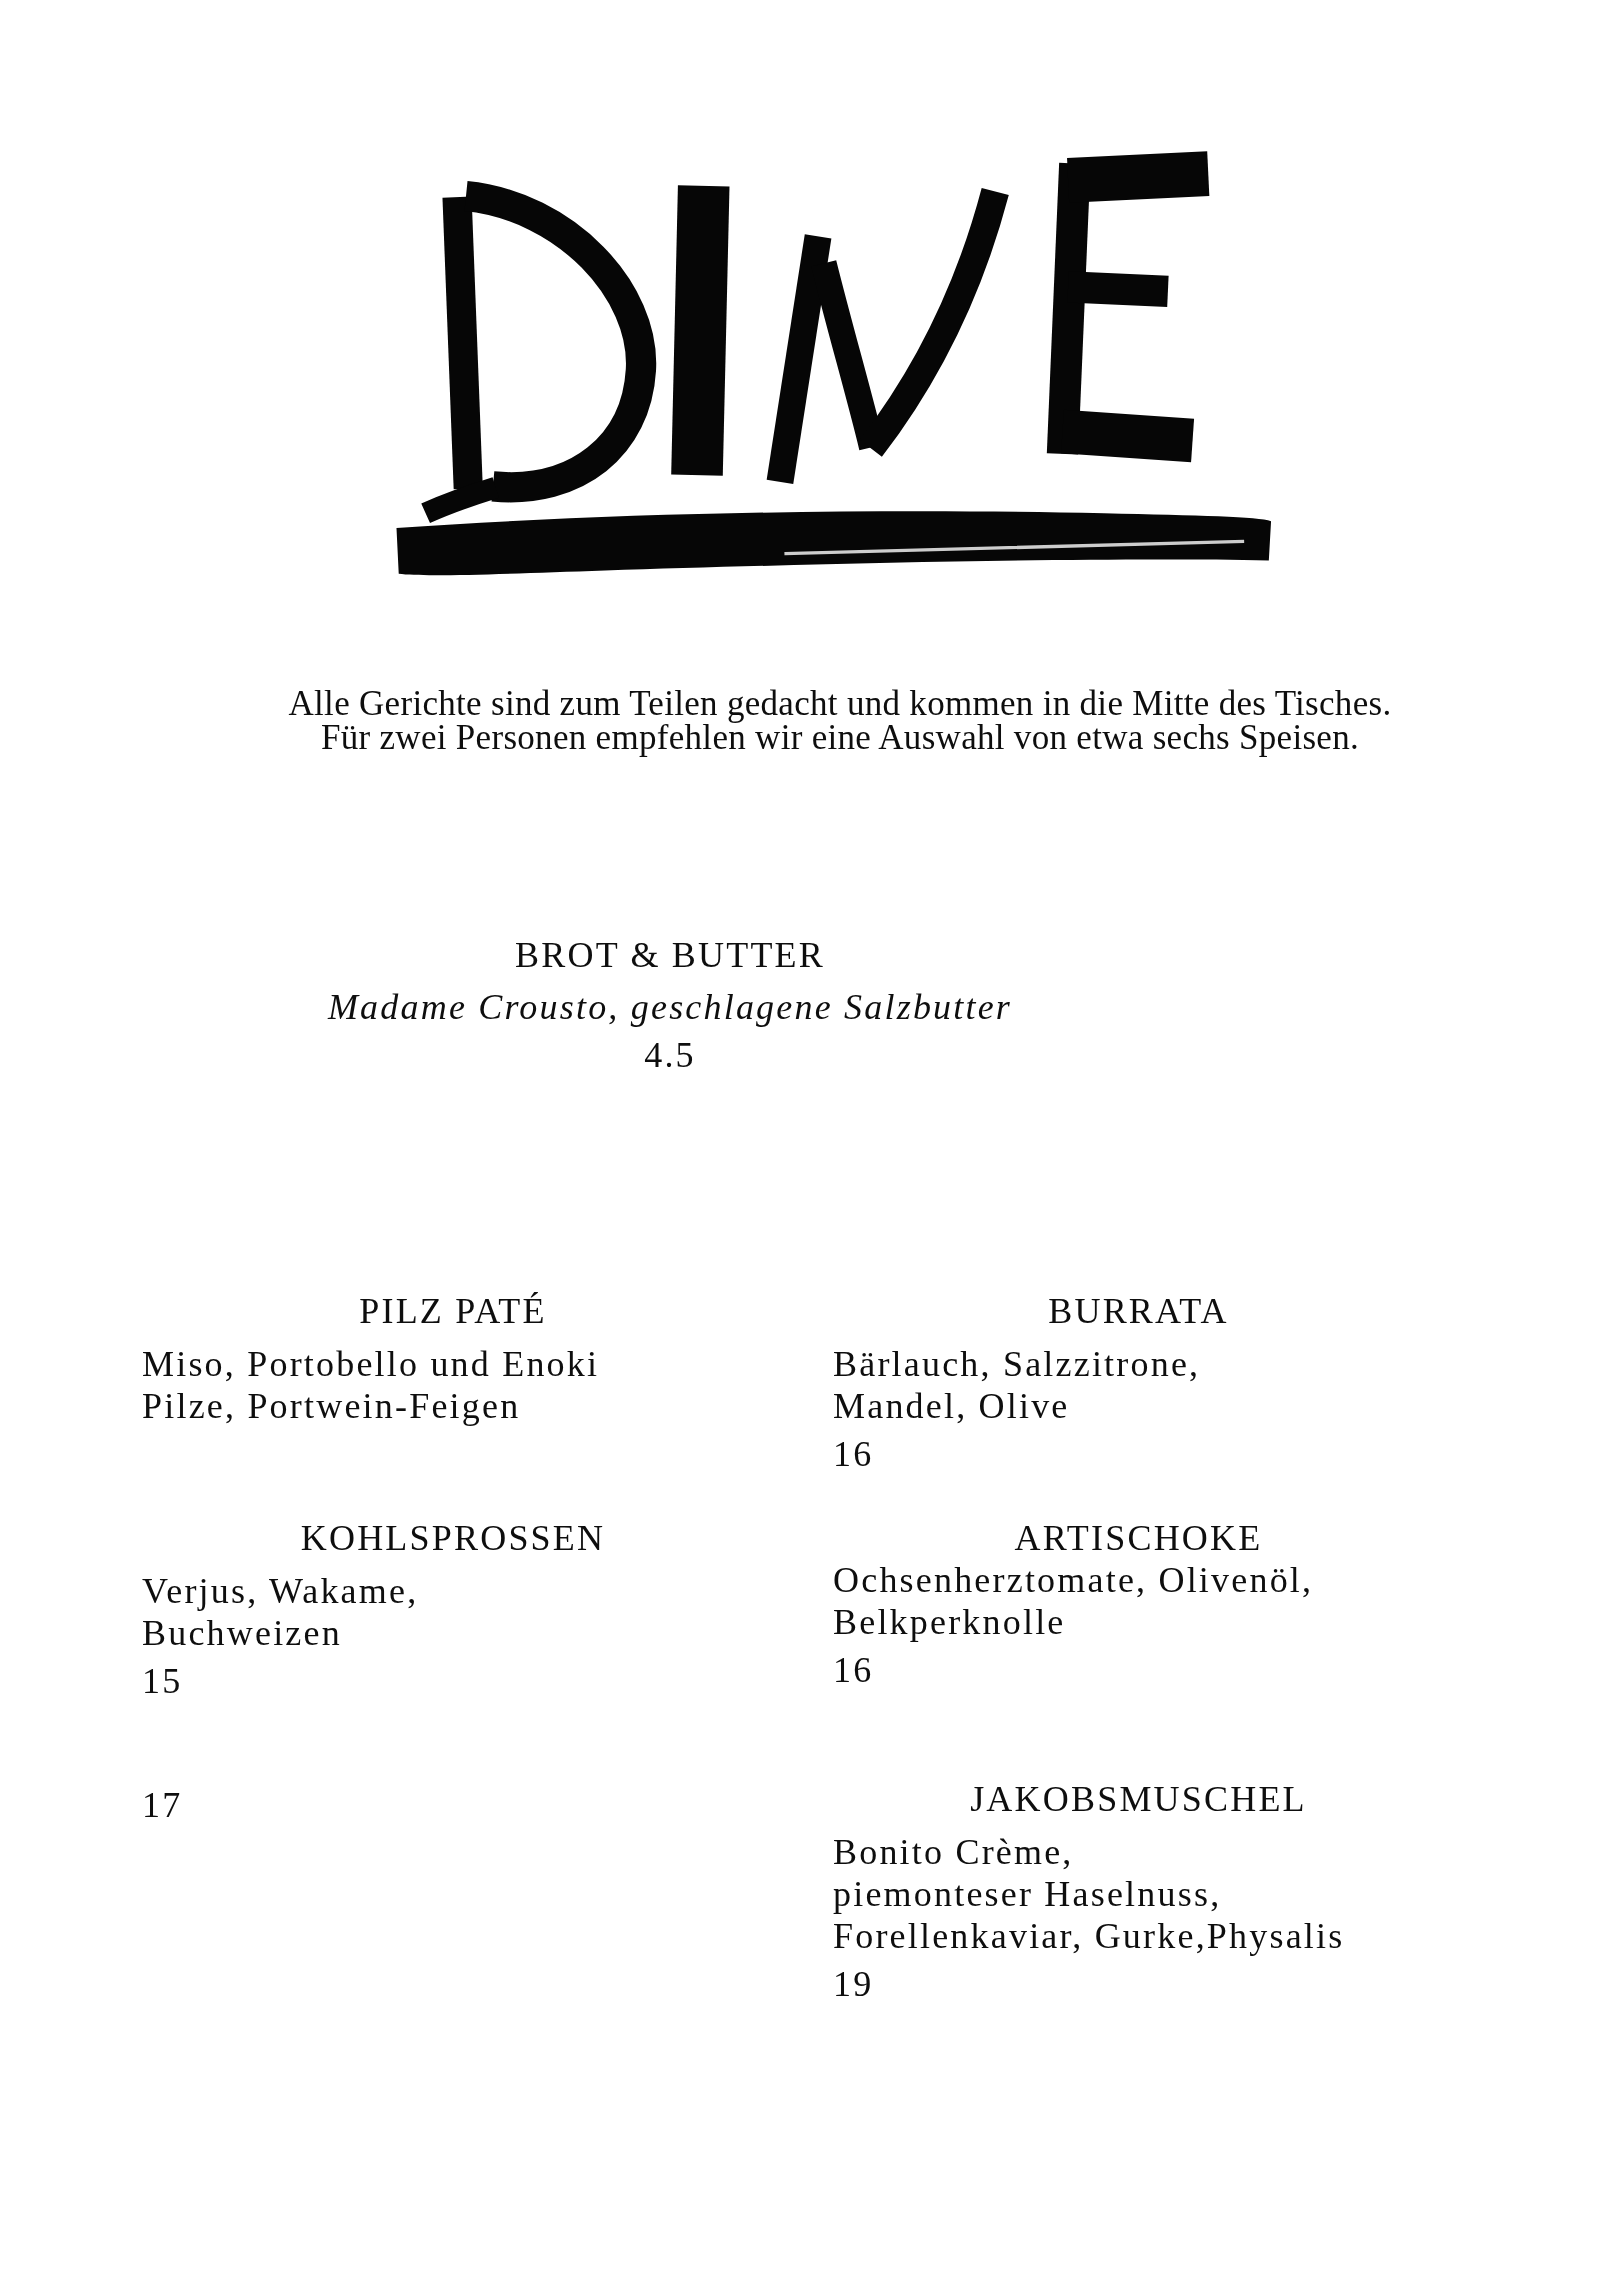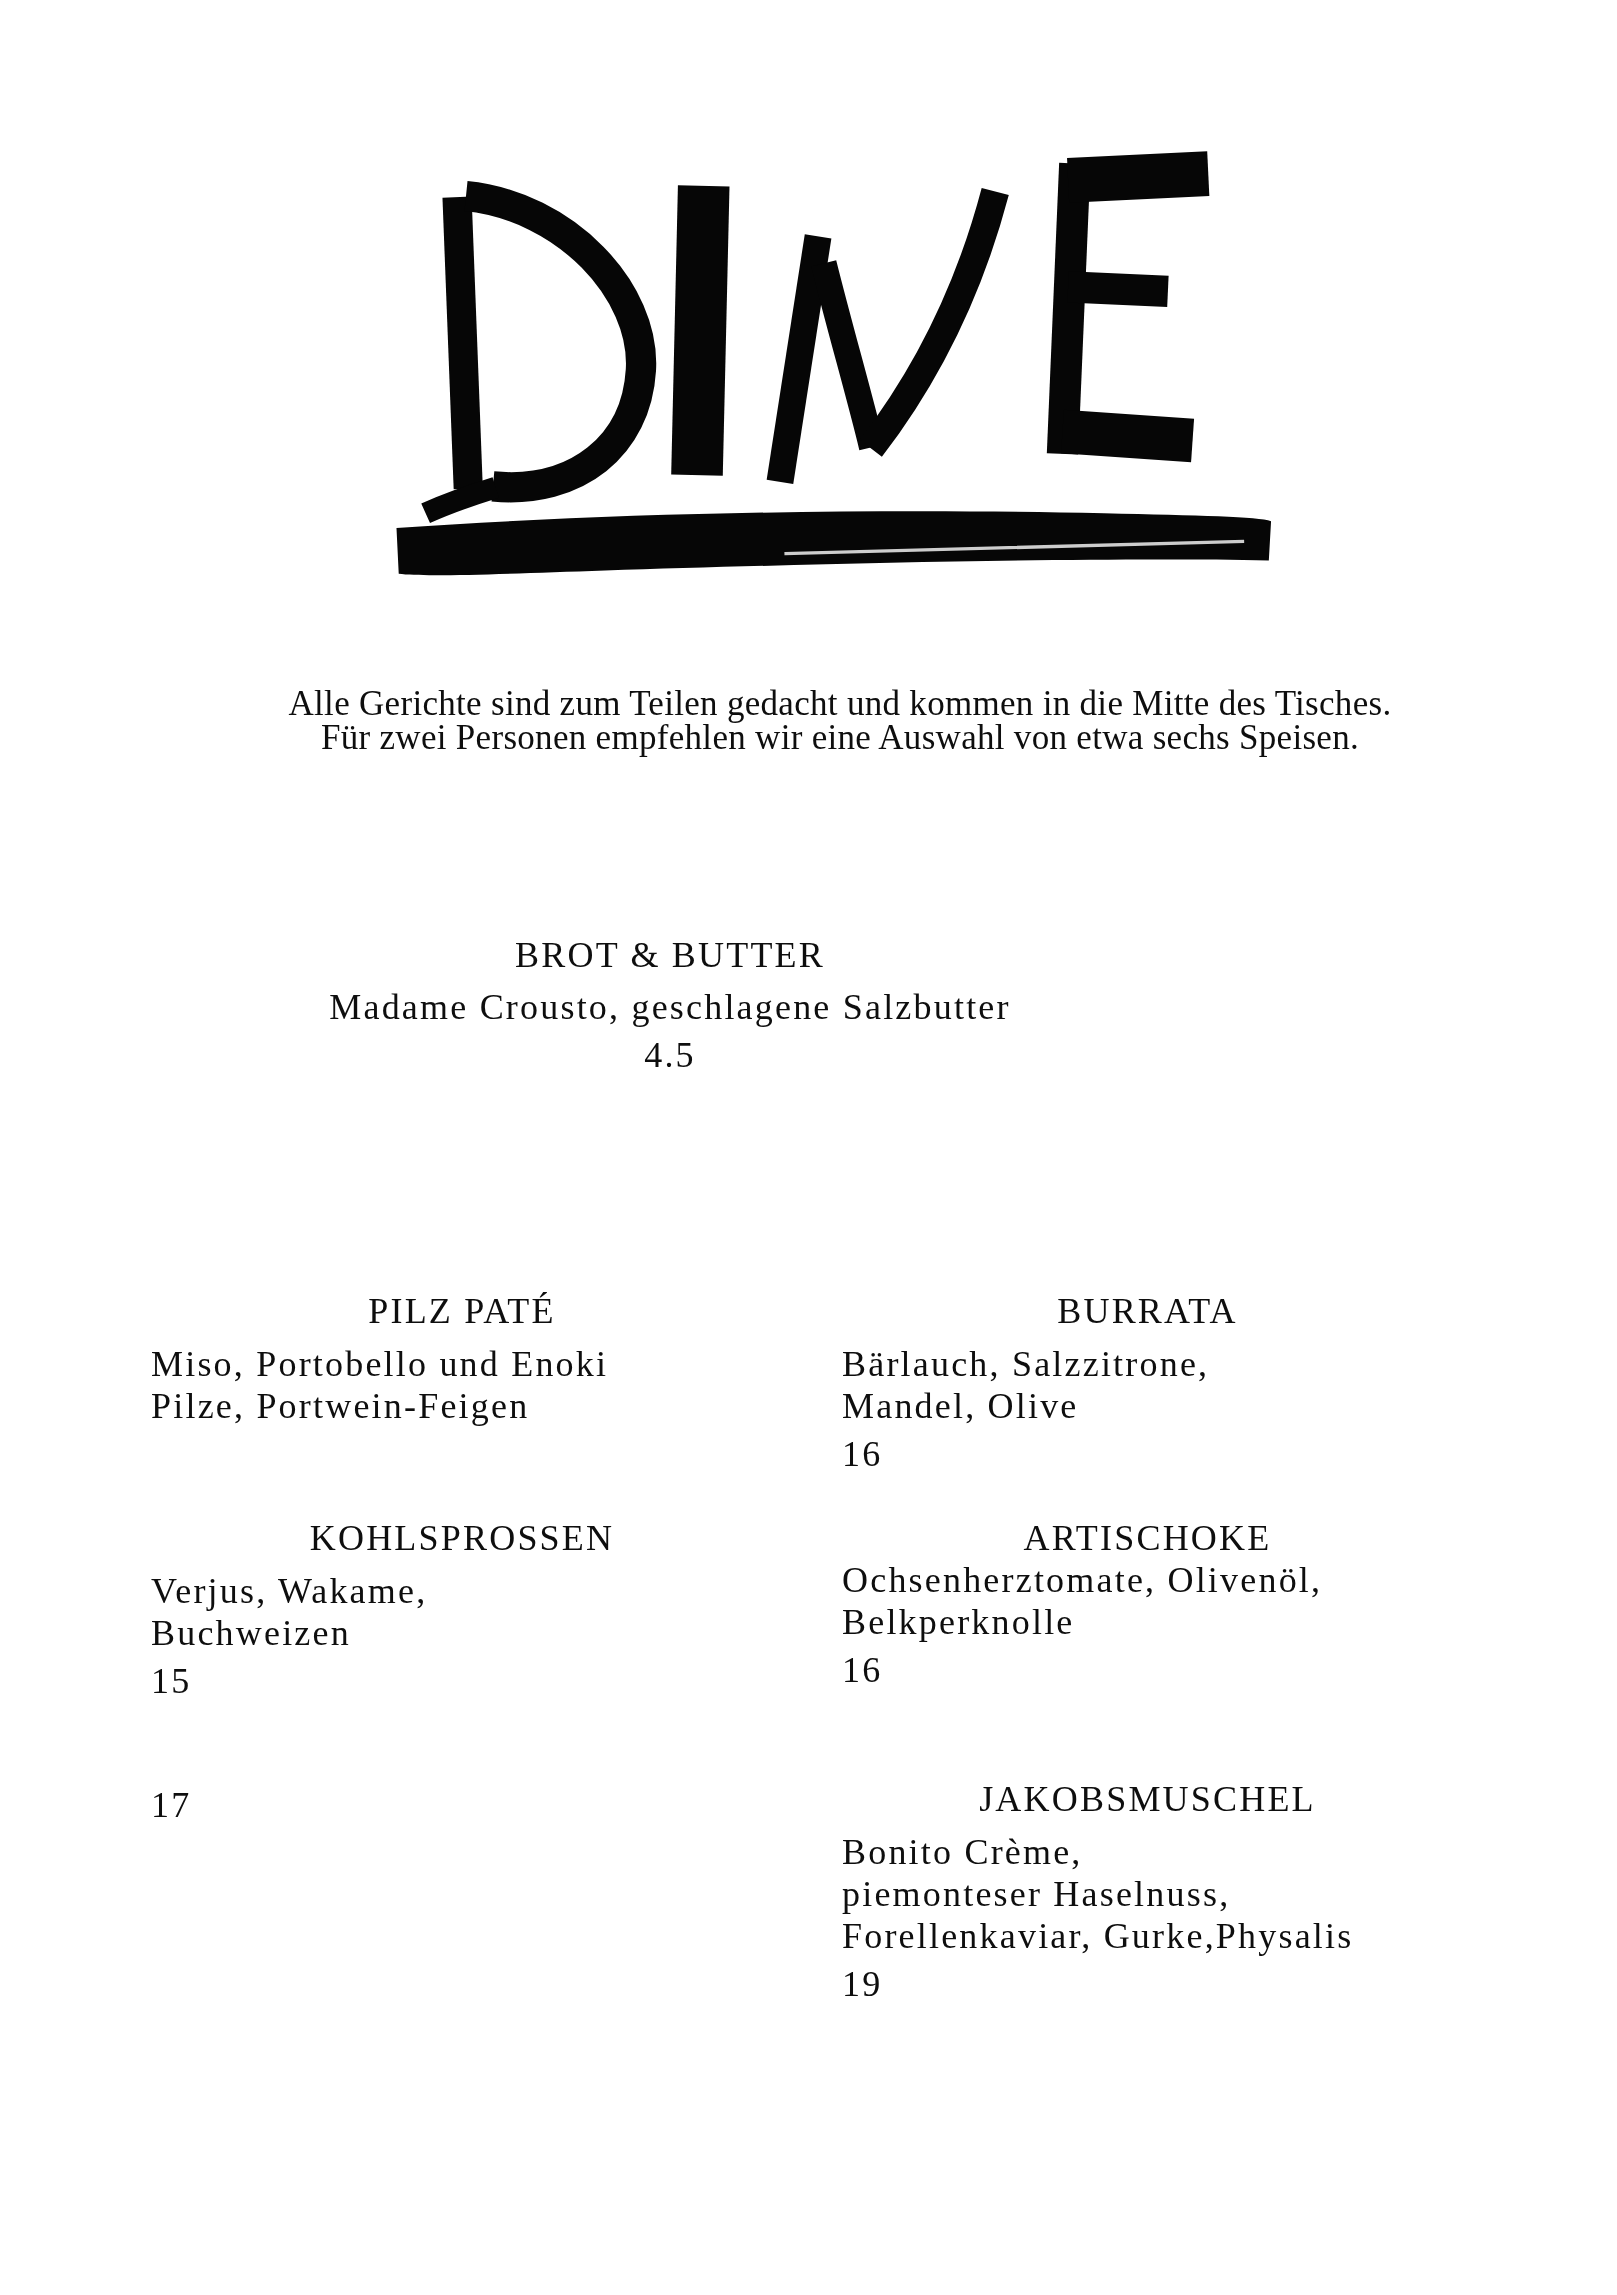--- a/index.html
+++ b/index.html
@@ -36,29 +36,28 @@
     position: absolute;
     left: 0;
     top: 934px;
     width: 1340px;
     text-align: center;
     font-size: 36px;
     line-height: 42px;
     letter-spacing: 2.2px;
   }
   .featured .item-title { margin: 0 0 10px 0; font-weight: normal; font-size: 36px; letter-spacing: 2.2px; }
-  .featured .item-desc  { margin: 0; }
+  .featured .item-desc  { margin: 0; font-style: italic; }
   .featured .item-price { margin: 5.6px 0 0 0; }
 
   .item {
     position: absolute;
     font-size: 36px;
     line-height: 42px;
     letter-spacing: 2.2px;
-    margin-left: 9px;
   }
   .col-left  { left: 142px;  width: 622px; }
   .col-right { left: 833px; width: 611px; }
   .item .item-title {
     margin: 0 0 11.2px 0;
     font-weight: normal;
     font-size: 36px;
     letter-spacing: 2.2px;
     text-align: center;
   }

